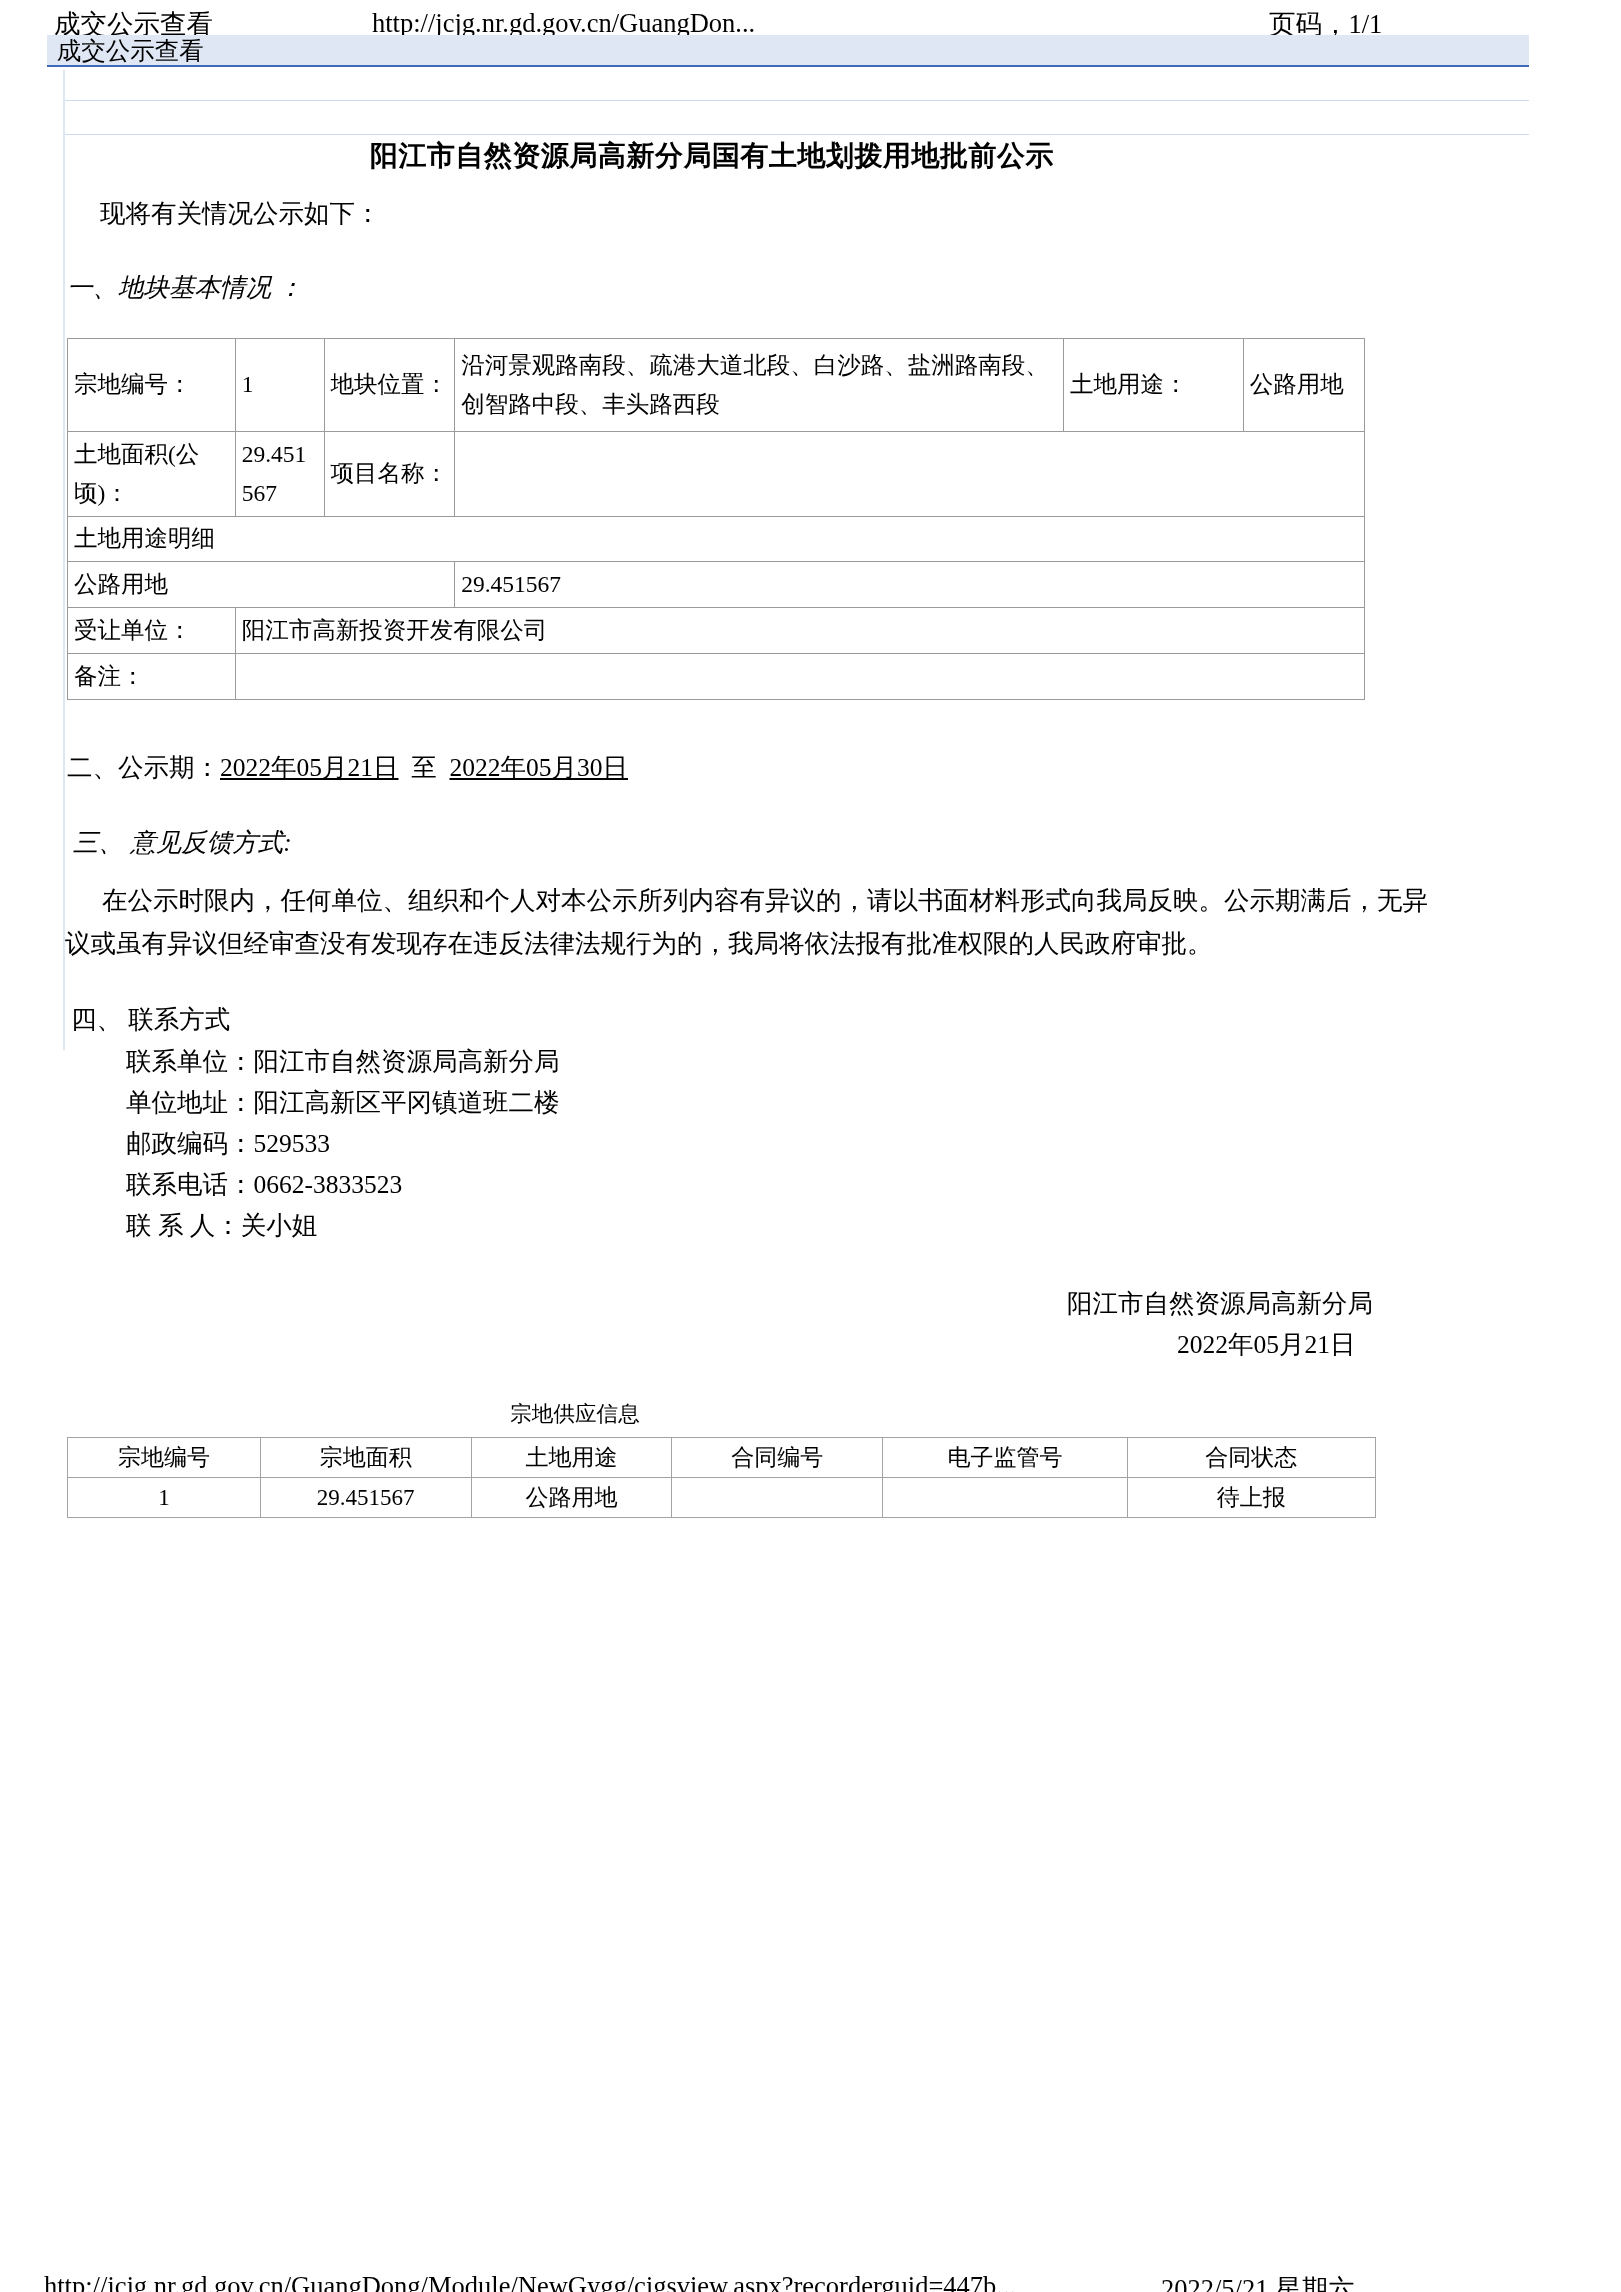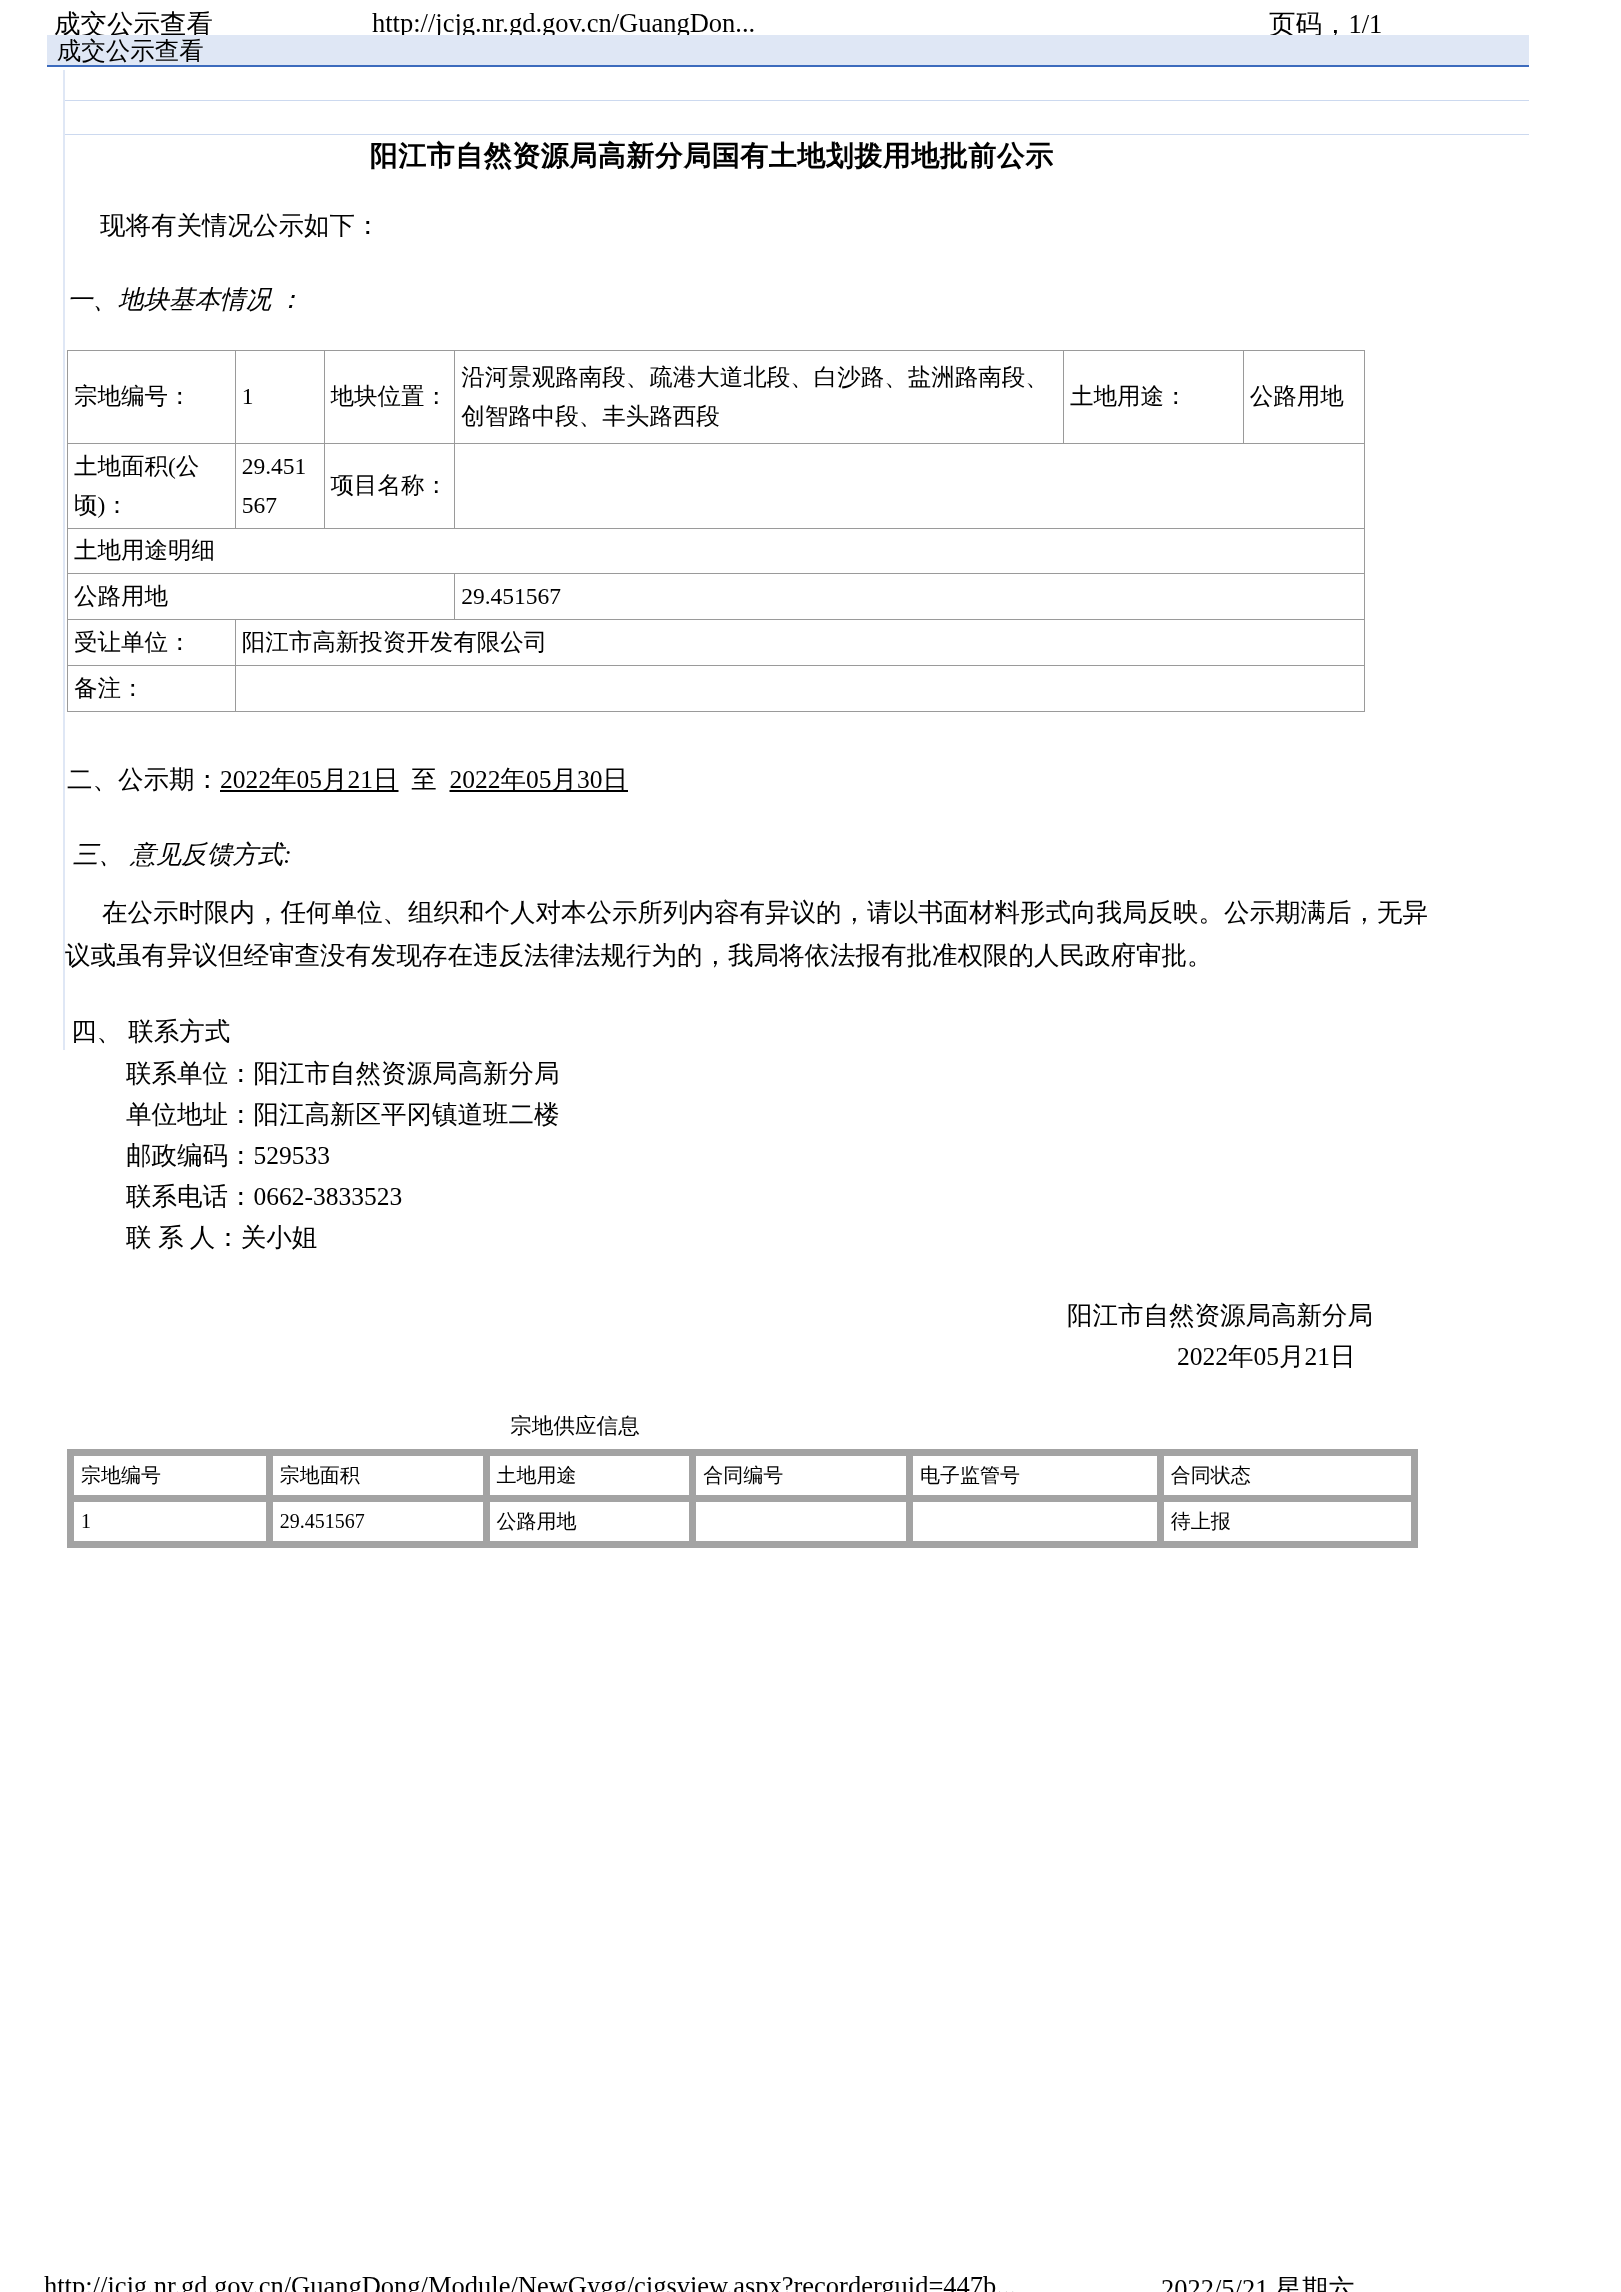--- a/index.html
+++ b/index.html
@@ -73,21 +73,21 @@
     font-size: 28px;
     font-weight: bold;
     letter-spacing: 0.5px;
     margin-top: 39px;
     padding-right: 157px;
   }
 
   .para {
     font-size: 25.5px;
     line-height: 43px;
-    margin-top: 29px;
+    margin-top: 17px;
     padding-left: 35px;
   }
   .sec-head {
     font-size: 25.5px;
     line-height: 39px;
     margin-top: 33px;
     padding-left: 2px;
     font-style: italic;
   }
 
@@ -157,25 +157,26 @@
     padding-right: 431px;
   }
   table.supply {
     border-collapse: collapse;
     width: 1220px;
     margin-top: 7.8px;
     margin-left: 2px;
     table-layout: fixed;
   }
   table.supply td {
-    border: 7px solid #a3a3a3;
-    font-size: 20px;
+    border: 1px solid #a3a3a3;
+    font-size: 23px;
     line-height: 35px;
     padding: 2px 6.9px;
     height: 35px;
+    text-align: center;
   }
   .s1 { width: 178px; }
   .s2 { width: 196px; }
   .s3 { width: 186px; }
   .s4 { width: 196px; }
   .s5 { width: 230px; }
   .s6 { width: 233px; }
 
   
   .print-footer {

